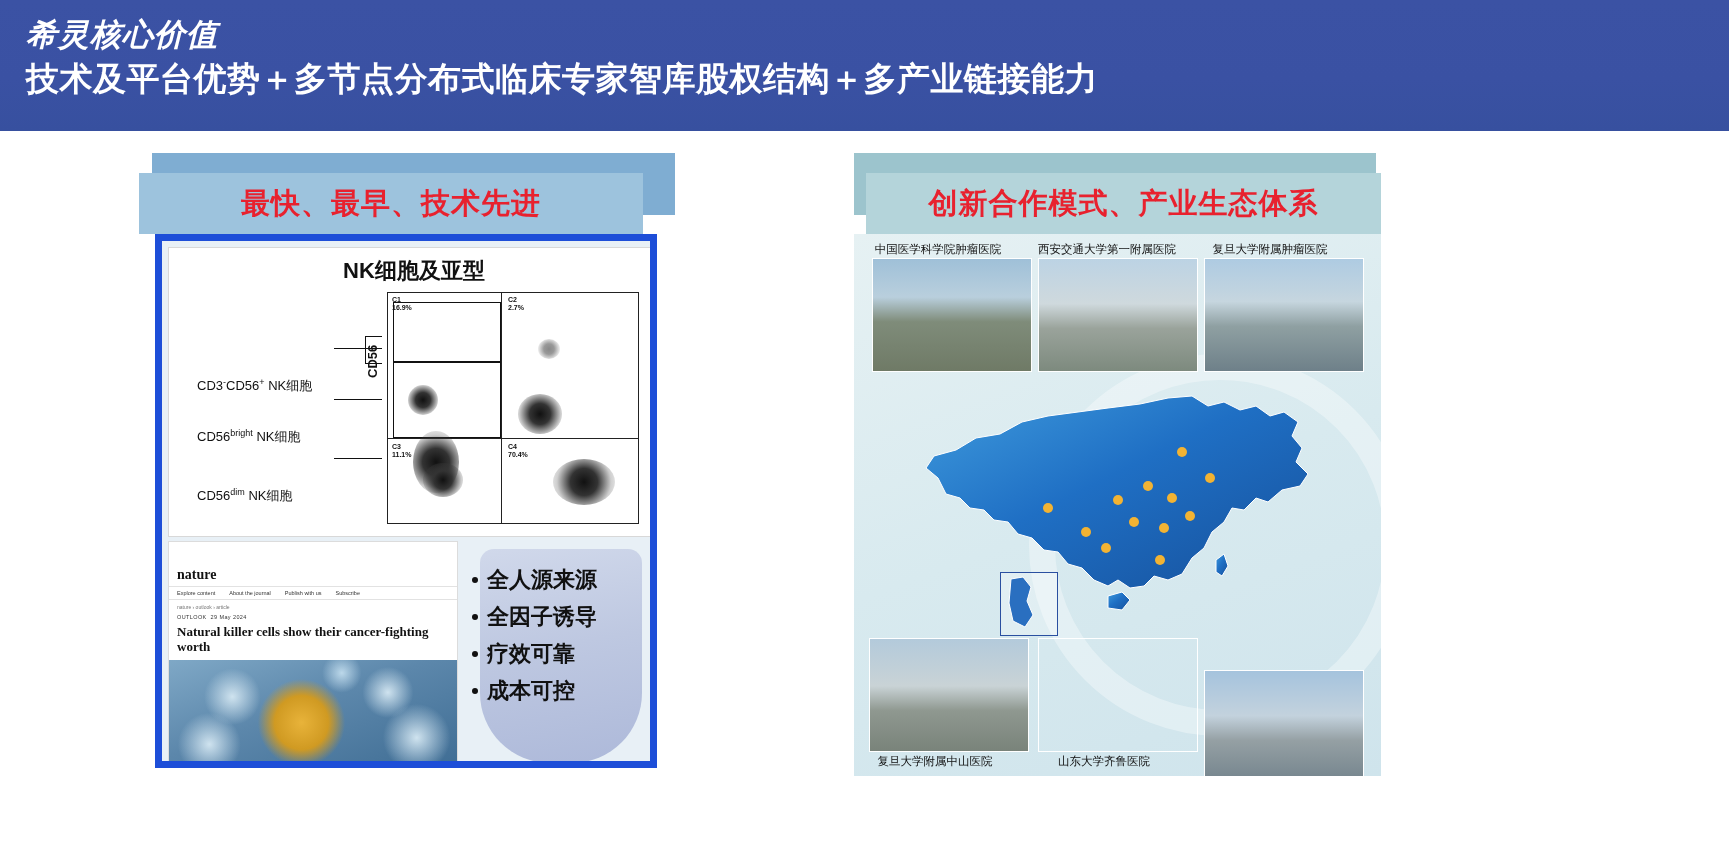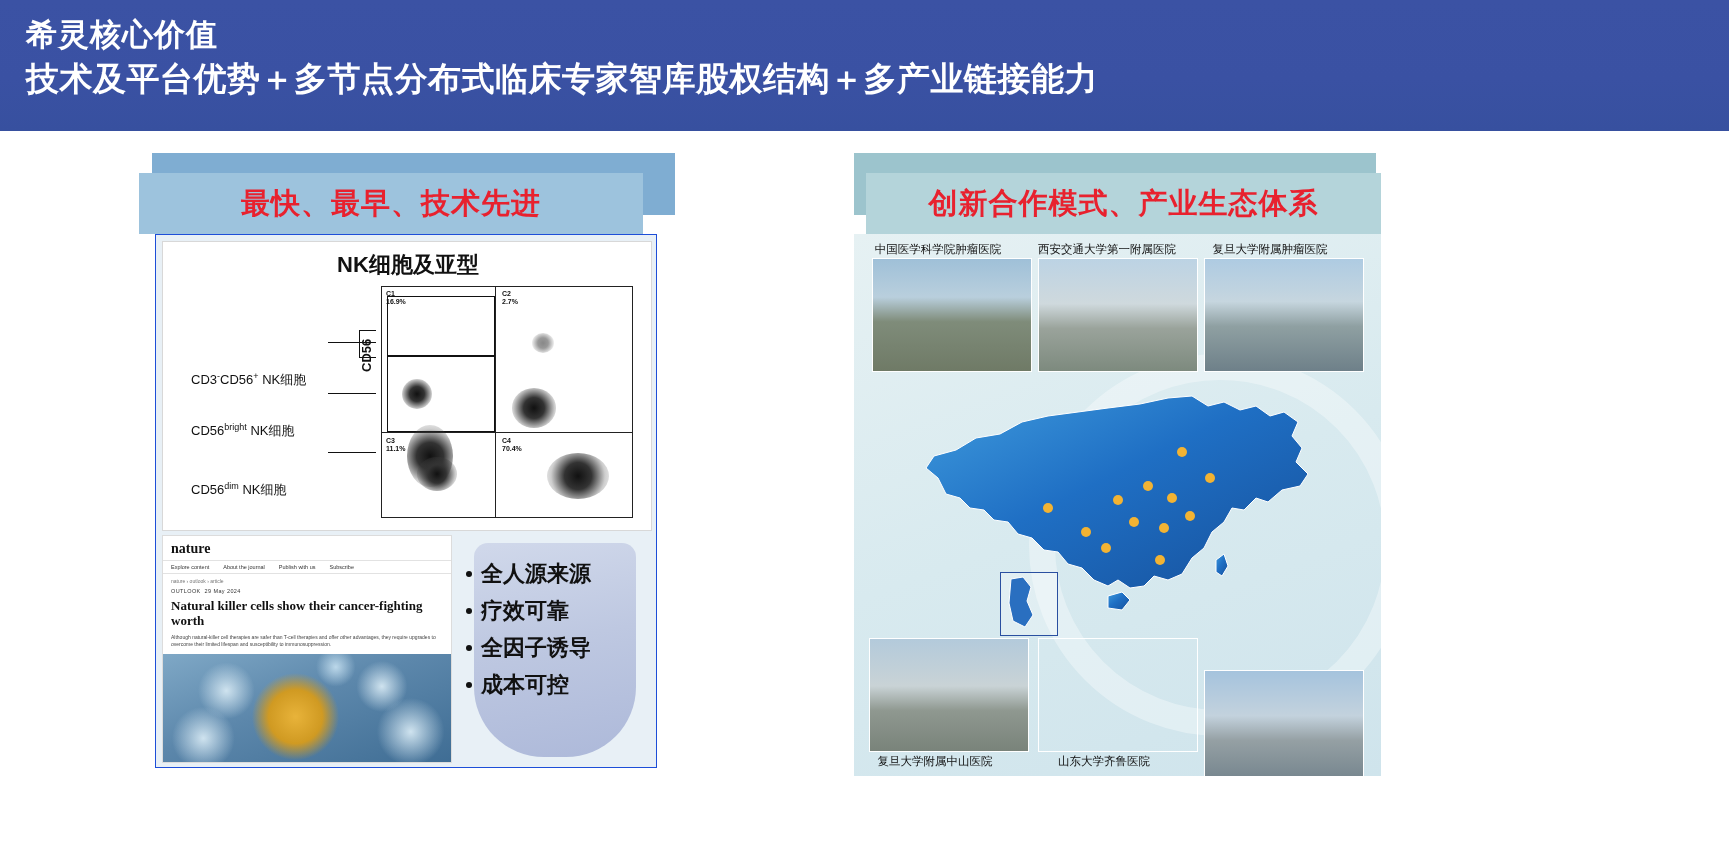--- a/index.html
+++ b/index.html
@@ -26,20 +26,21 @@
     box-sizing: border-box;
     padding: 14px 0 0 26px;
   }
   .banner-line1 {
     color: #ffffff;
     font-size: 31px;
     font-weight: bold;
     letter-spacing: 1px;
     line-height: 42px;
     white-space: nowrap;
+    font-style: italic;
   }
   .banner-line2 {
     color: #ffffff;
     font-size: 33px;
     font-weight: bold;
     letter-spacing: 0.5px;
     line-height: 46px;
     white-space: nowrap;
   }
 
@@ -63,21 +64,21 @@
     color: #e8212e;
     font-size: 29px;
     font-weight: bold;
     letter-spacing: 1px;
   }
   .panel-left-body {
     position: absolute;
     left: 155px; top: 234px;
     width: 502px; height: 534px;
     background: #e8f0f6;
-    border: 1px solid #1d4ed8;
+    border: 7px solid #1d4ed8;
     box-sizing: border-box;
     overflow: hidden;
   }
 
   .panel-right-backbar {
     position: absolute;
     left: 854px; top: 153px;
     width: 522px; height: 62px;
     background: #9cc4cd;
   }
@@ -198,20 +199,21 @@
     border: 1px solid #dcdcdc;
     box-sizing: border-box;
     overflow: hidden;
   }
   .nature-masthead {
     font-family: "Liberation Serif", serif;
     font-size: 14px;
     font-weight: bold;
     color: #111;
     padding: 5px 8px 3px 8px;
+    margin-top: 20px;
   }
   .nature-nav {
     border-top: 1px solid #e2e2e2;
     border-bottom: 1px solid #e2e2e2;
     display: flex;
     gap: 14px;
     padding: 3px 8px;
     font-size: 5.5px;
     color: #333;
   }
@@ -425,25 +427,25 @@
 
   <div class="flask-area">
     <div class="flask-shape"></div>
     <div class="bullets">
       <div class="bullet-row">
         <span class="bullet-dot"></span>
         <span class="bullet-text">全人源来源</span>
       </div>
       <div class="bullet-row">
         <span class="bullet-dot"></span>
-        <span class="bullet-text">疗效可靠</span>
+        <span class="bullet-text">全因子诱导</span>
       </div>
       <div class="bullet-row">
         <span class="bullet-dot"></span>
-        <span class="bullet-text">全因子诱导</span>
+        <span class="bullet-text">疗效可靠</span>
       </div>
       <div class="bullet-row">
         <span class="bullet-dot"></span>
         <span class="bullet-text">成本可控</span>
       </div>
     </div>
   </div>
 </div>
 
 <div class="panel-right-backbar"></div>

